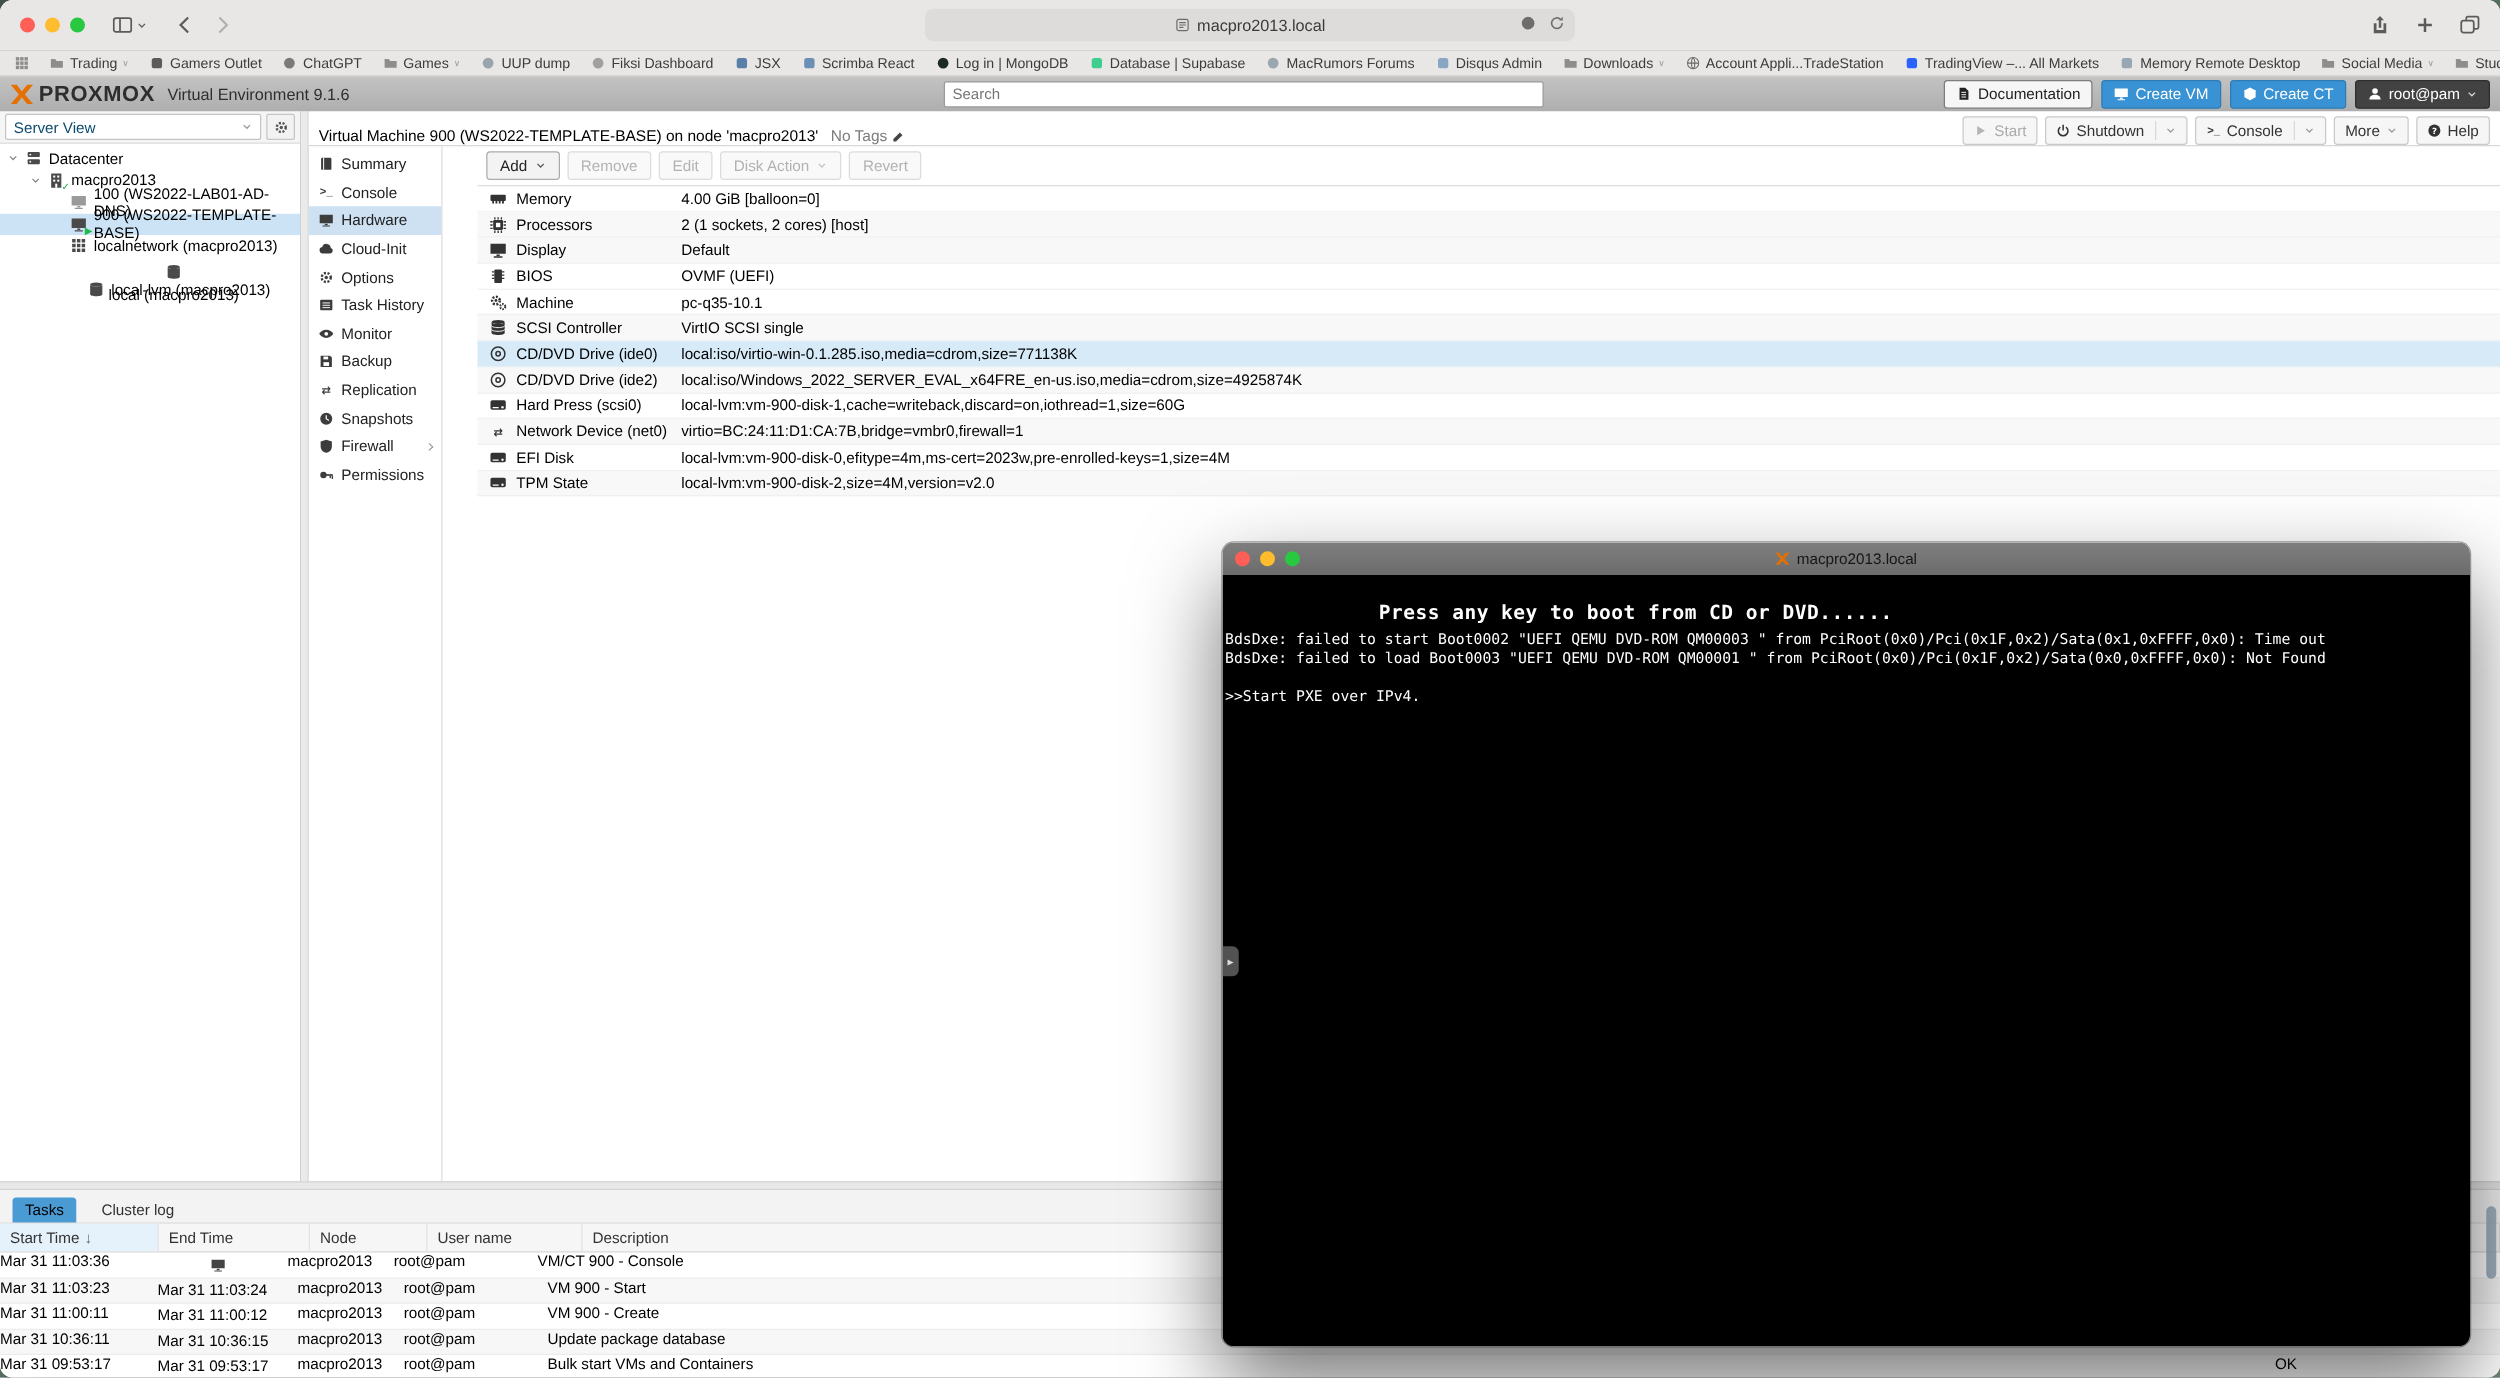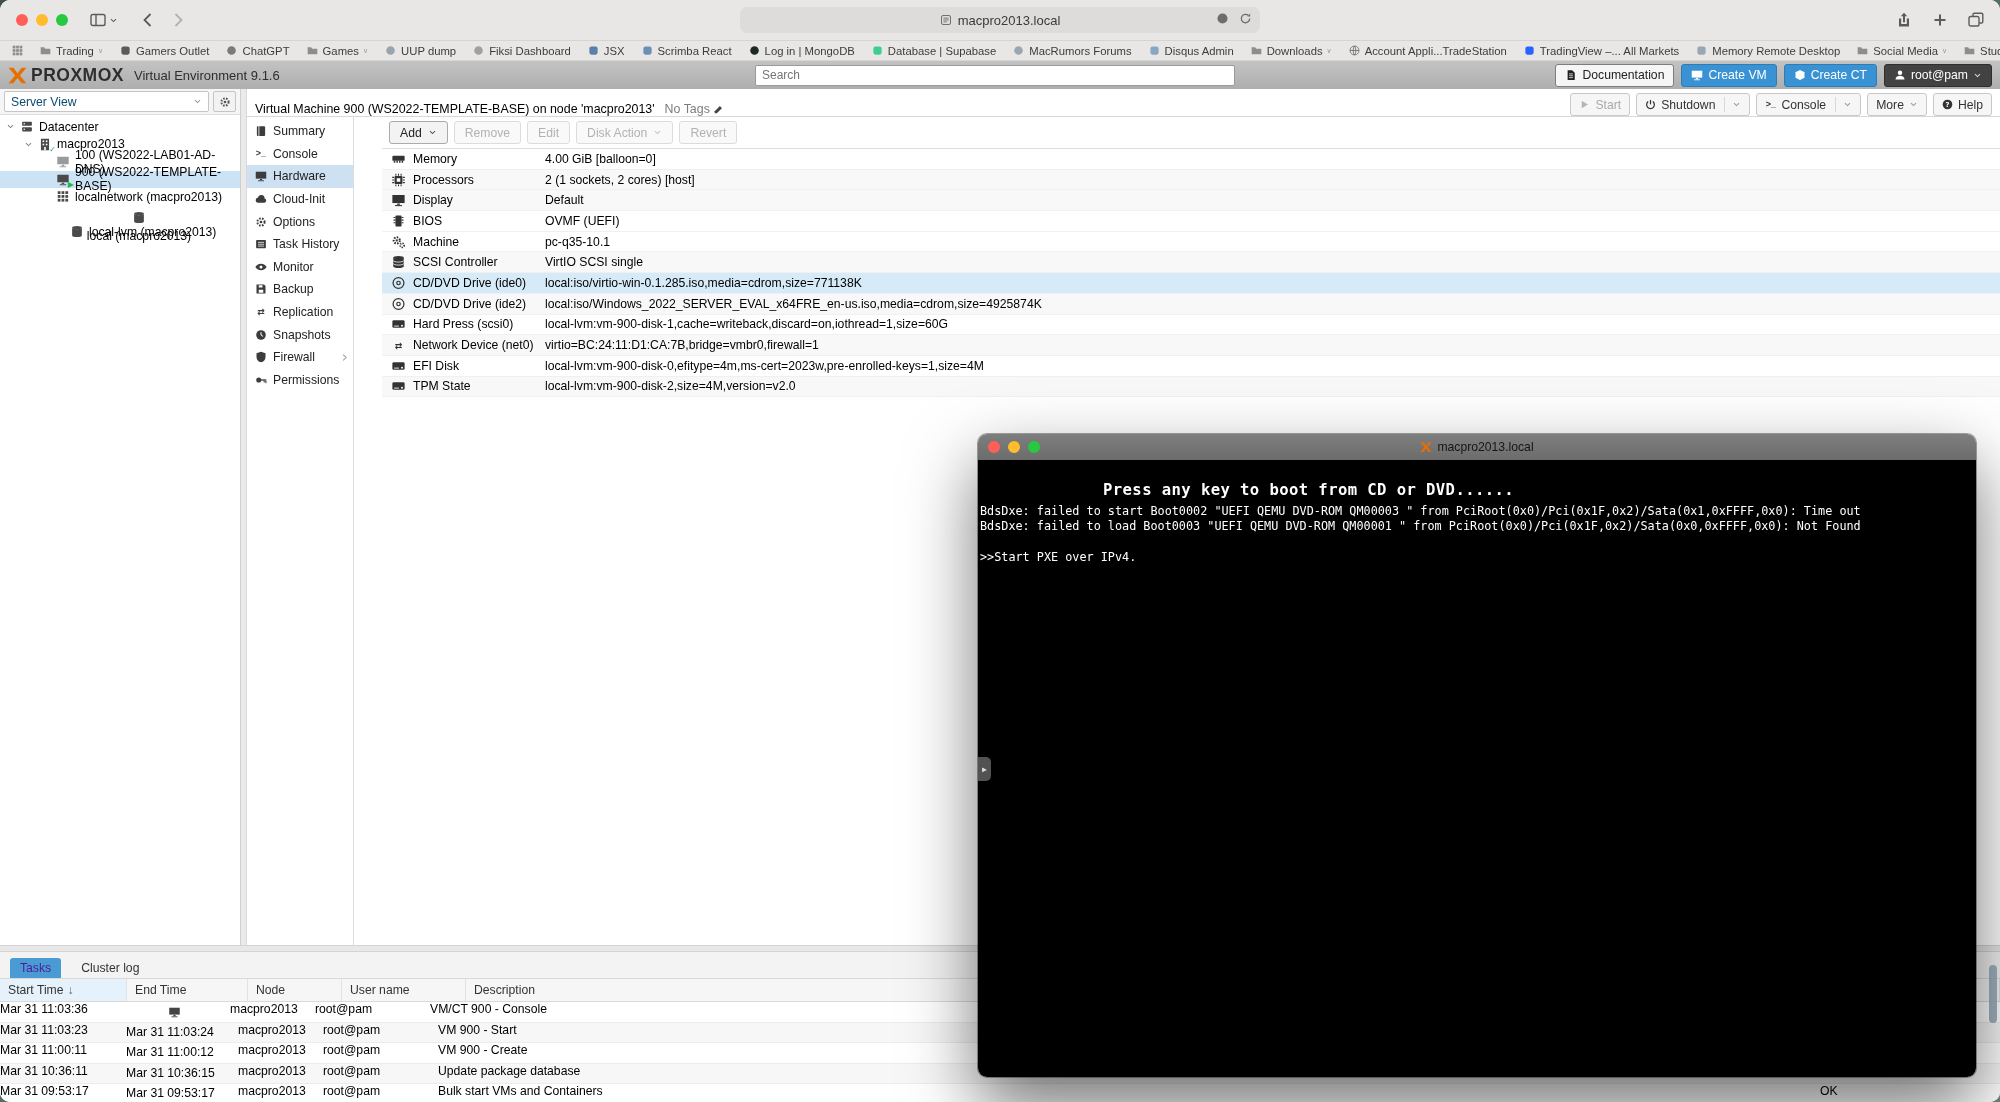--- a/index.html
+++ b/index.html
@@ -108,21 +108,21 @@
   .hwrow .ric{width:15px;height:14px;margin:0 7px 0 9px;color:#333;flex:none;}
   .hwrow .ric .ic{width:15px;height:14px;}
   .hwrow .dev{width:132px;flex:none;}
   .hwrow .val{flex:1;white-space:nowrap;overflow:hidden;}
 
   
   .tasks{height:157px;flex:none;display:flex;flex-direction:column;background:#fff;}
   .hsplit{height:5px;background:#e8e8e8;border-top:1px solid #d4d4d4;border-bottom:1px solid #d4d4d4;flex:none;}
   .ttabs{height:26px;flex:none;background:#f3f3f3;border-bottom:1px solid #d9d9d9;display:flex;align-items:flex-end;padding:0 0 0 10px;gap:10px;}
   .ttab{font-size:12.2px;color:#333;padding:3px 10px;}
-  .ttab.active{background:#4a9bd4;color:#4c1d95;border-radius:3px 3px 0 0;}
+  .ttab.active{background:#4a9bd4;color:#000000;border-radius:3px 3px 0 0;}
   .thead{height:22px;flex:none;display:flex;background:#f6f6f6;border-bottom:1px solid #d9d9d9;font-size:12.2px;color:#333;}
   .thead>div{line-height:22px;padding-left:8px;border-right:1px solid #e2e2e2;display:flex;align-items:center;gap:4px;}
   .thead .sorted{background:#e6f2fb;}
   .trowt{height:19.6px;display:flex;font-size:12.2px;color:#000;border-bottom:1px solid #ececec;}
   .trowt.alt{background:#f7f7f7;}
   .trowt>div{line-height:19.6px;padding-left:8px;white-space:nowrap;overflow:hidden;}
   .c0{width:118px;flex:none;} .c1{width:112px;flex:none;} .c2{width:85px;flex:none;}
   .c3{width:115px;flex:none;} .c4{flex:1;min-width:0;} .c5{width:180px;flex:none;}
   .endicon{display:flex;align-items:center;justify-content:center;color:#444;padding-left:0 !important;}
   .endicon .ic{width:13px;height:12px;}

